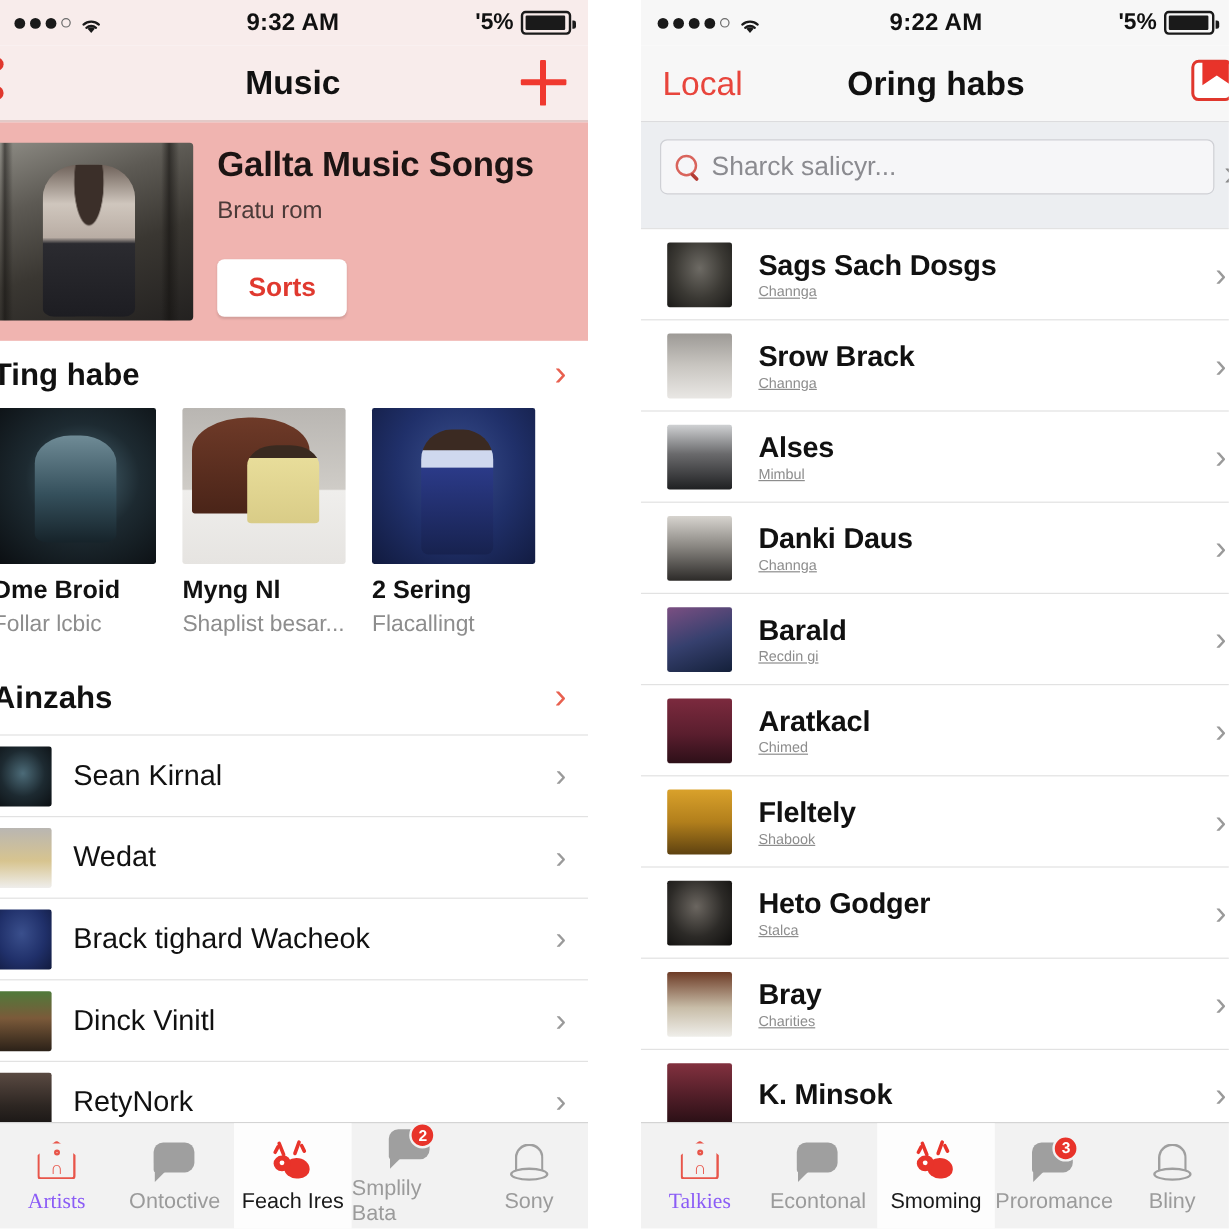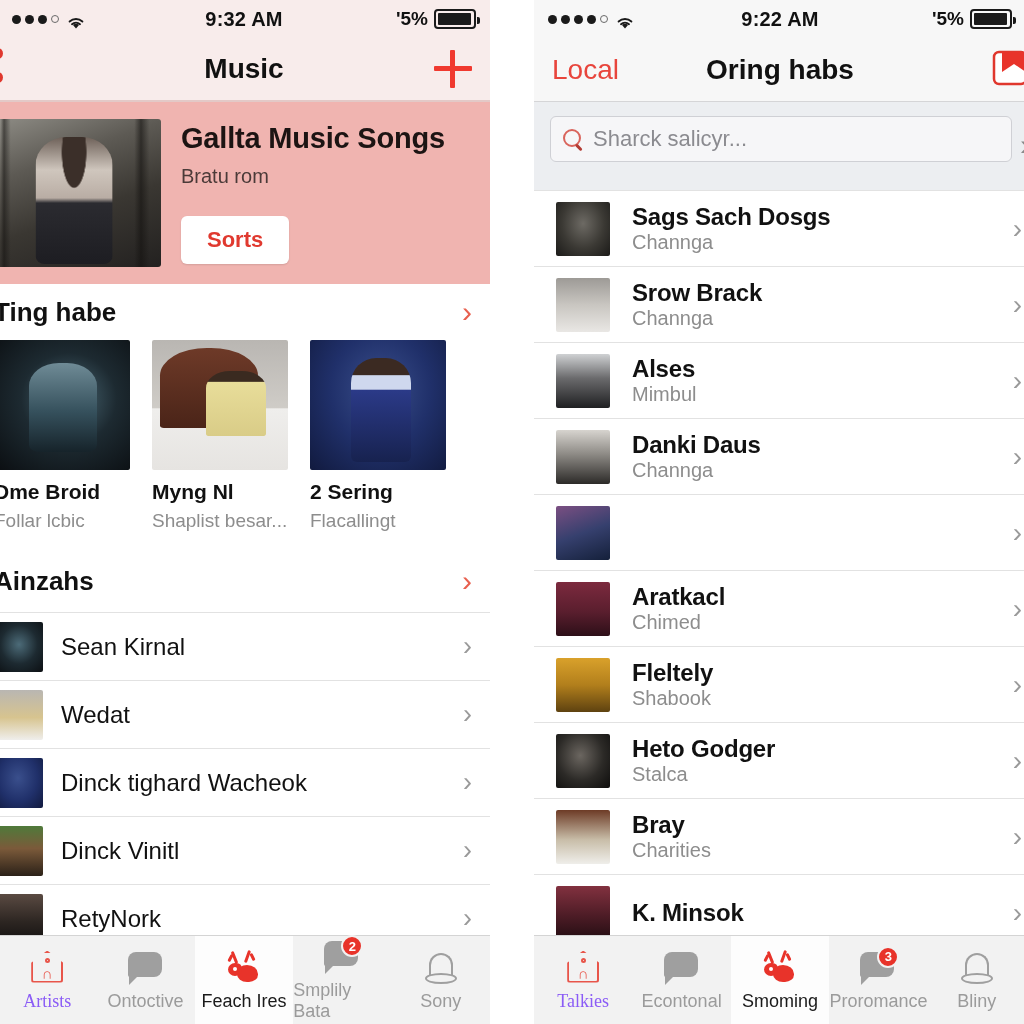--- a/index.html
+++ b/index.html
@@ -170,21 +170,21 @@
   .search-chev { position: absolute; right: -4px; top: 26px; color: #8a8a8a; font-size: 30px; font-weight: 300; }
 
   
   .row2 {
     display: flex; align-items: center; height: 76px;
     border-top: 1px solid #e2e2e2; position: relative; background:#fff;
   }
   .row2 .avatar2 { width: 54px; height: 54px; flex: none; margin-left: 22px; border-radius: 2px; overflow: hidden; }
   .row2 .texts { margin-left: 22px; }
   .row2 .t { font-size: 24px; font-weight: bold; color: #111; letter-spacing: -.2px; }
-  .row2 .s { font-size: 20px; color: #8d8d8d; margin-top: 0; }
+  .row2 .s { font-size: 12px; color: #8d8d8d; margin-top: 0; text-decoration: underline; }
   .row2 .chev { margin-left: auto; color: #9a9a9a; font-size: 28px; font-weight: 300; padding-right: 4px; }
 
   
   .a1 { background: radial-gradient(ellipse at 50% 40%, #6d6a64 0%, #3b3934 55%, #1b1a18 100%); }
   .a2 { background: linear-gradient(180deg,#9d9a96 0%, #c9c6c1 50%, #e9e7e4 100%); }
   .a3 { background: linear-gradient(180deg,#cfd1d3 0%, #6a6a6c 45%, #1f2022 100%); }
   .a4 { background: linear-gradient(180deg,#d7d4cf 0%, #8d8a85 45%, #2c2a28 100%); }
   .a5 { background: linear-gradient(160deg,#7b4f82 0%, #36406e 50%, #14203a 100%); }
   .a6 { background: linear-gradient(180deg,#7c2a3e 0%, #5a1e2e 55%, #2d0f18 100%); }
   .a7 { background: linear-gradient(180deg,#d9a12b 0%, #b27f1c 50%, #5e4210 100%); }
@@ -358,21 +358,21 @@
           <div class="label">Sean Kirnal</div>
           <div class="chev">›</div>
         </div>
         <div class="row">
           <div class="avatar a12"></div>
           <div class="label">Wedat</div>
           <div class="chev">›</div>
         </div>
         <div class="row">
           <div class="avatar a13"></div>
-          <div class="label">Dinck tighard Wacheok</div>
+          <div class="label">Brack tighard Wacheok</div>
           <div class="chev">›</div>
         </div>
         <div class="row">
           <div class="avatar a14"></div>
           <div class="label">Dinck Vinitl</div>
           <div class="chev">›</div>
         </div>
         <div class="row">
           <div class="avatar a15"></div>
           <div class="label">RetyNork</div>
@@ -501,20 +501,24 @@
         <div class="row2">
           <div class="avatar2 a4"></div>
           <div class="texts">
             <div class="t">Danki Daus</div>
             <div class="s">Channga</div>
           </div>
           <div class="chev">›</div>
         </div>
         <div class="row2">
           <div class="avatar2 a5"></div>
+          <div class="texts">
+            <div class="t">Barald</div>
+            <div class="s">Recdin gi</div>
+          </div>
           <div class="chev">›</div>
         </div>
         <div class="row2">
           <div class="avatar2 a6"></div>
           <div class="texts">
             <div class="t">Aratkacl</div>
             <div class="s">Chimed</div>
           </div>
           <div class="chev">›</div>
         </div>

